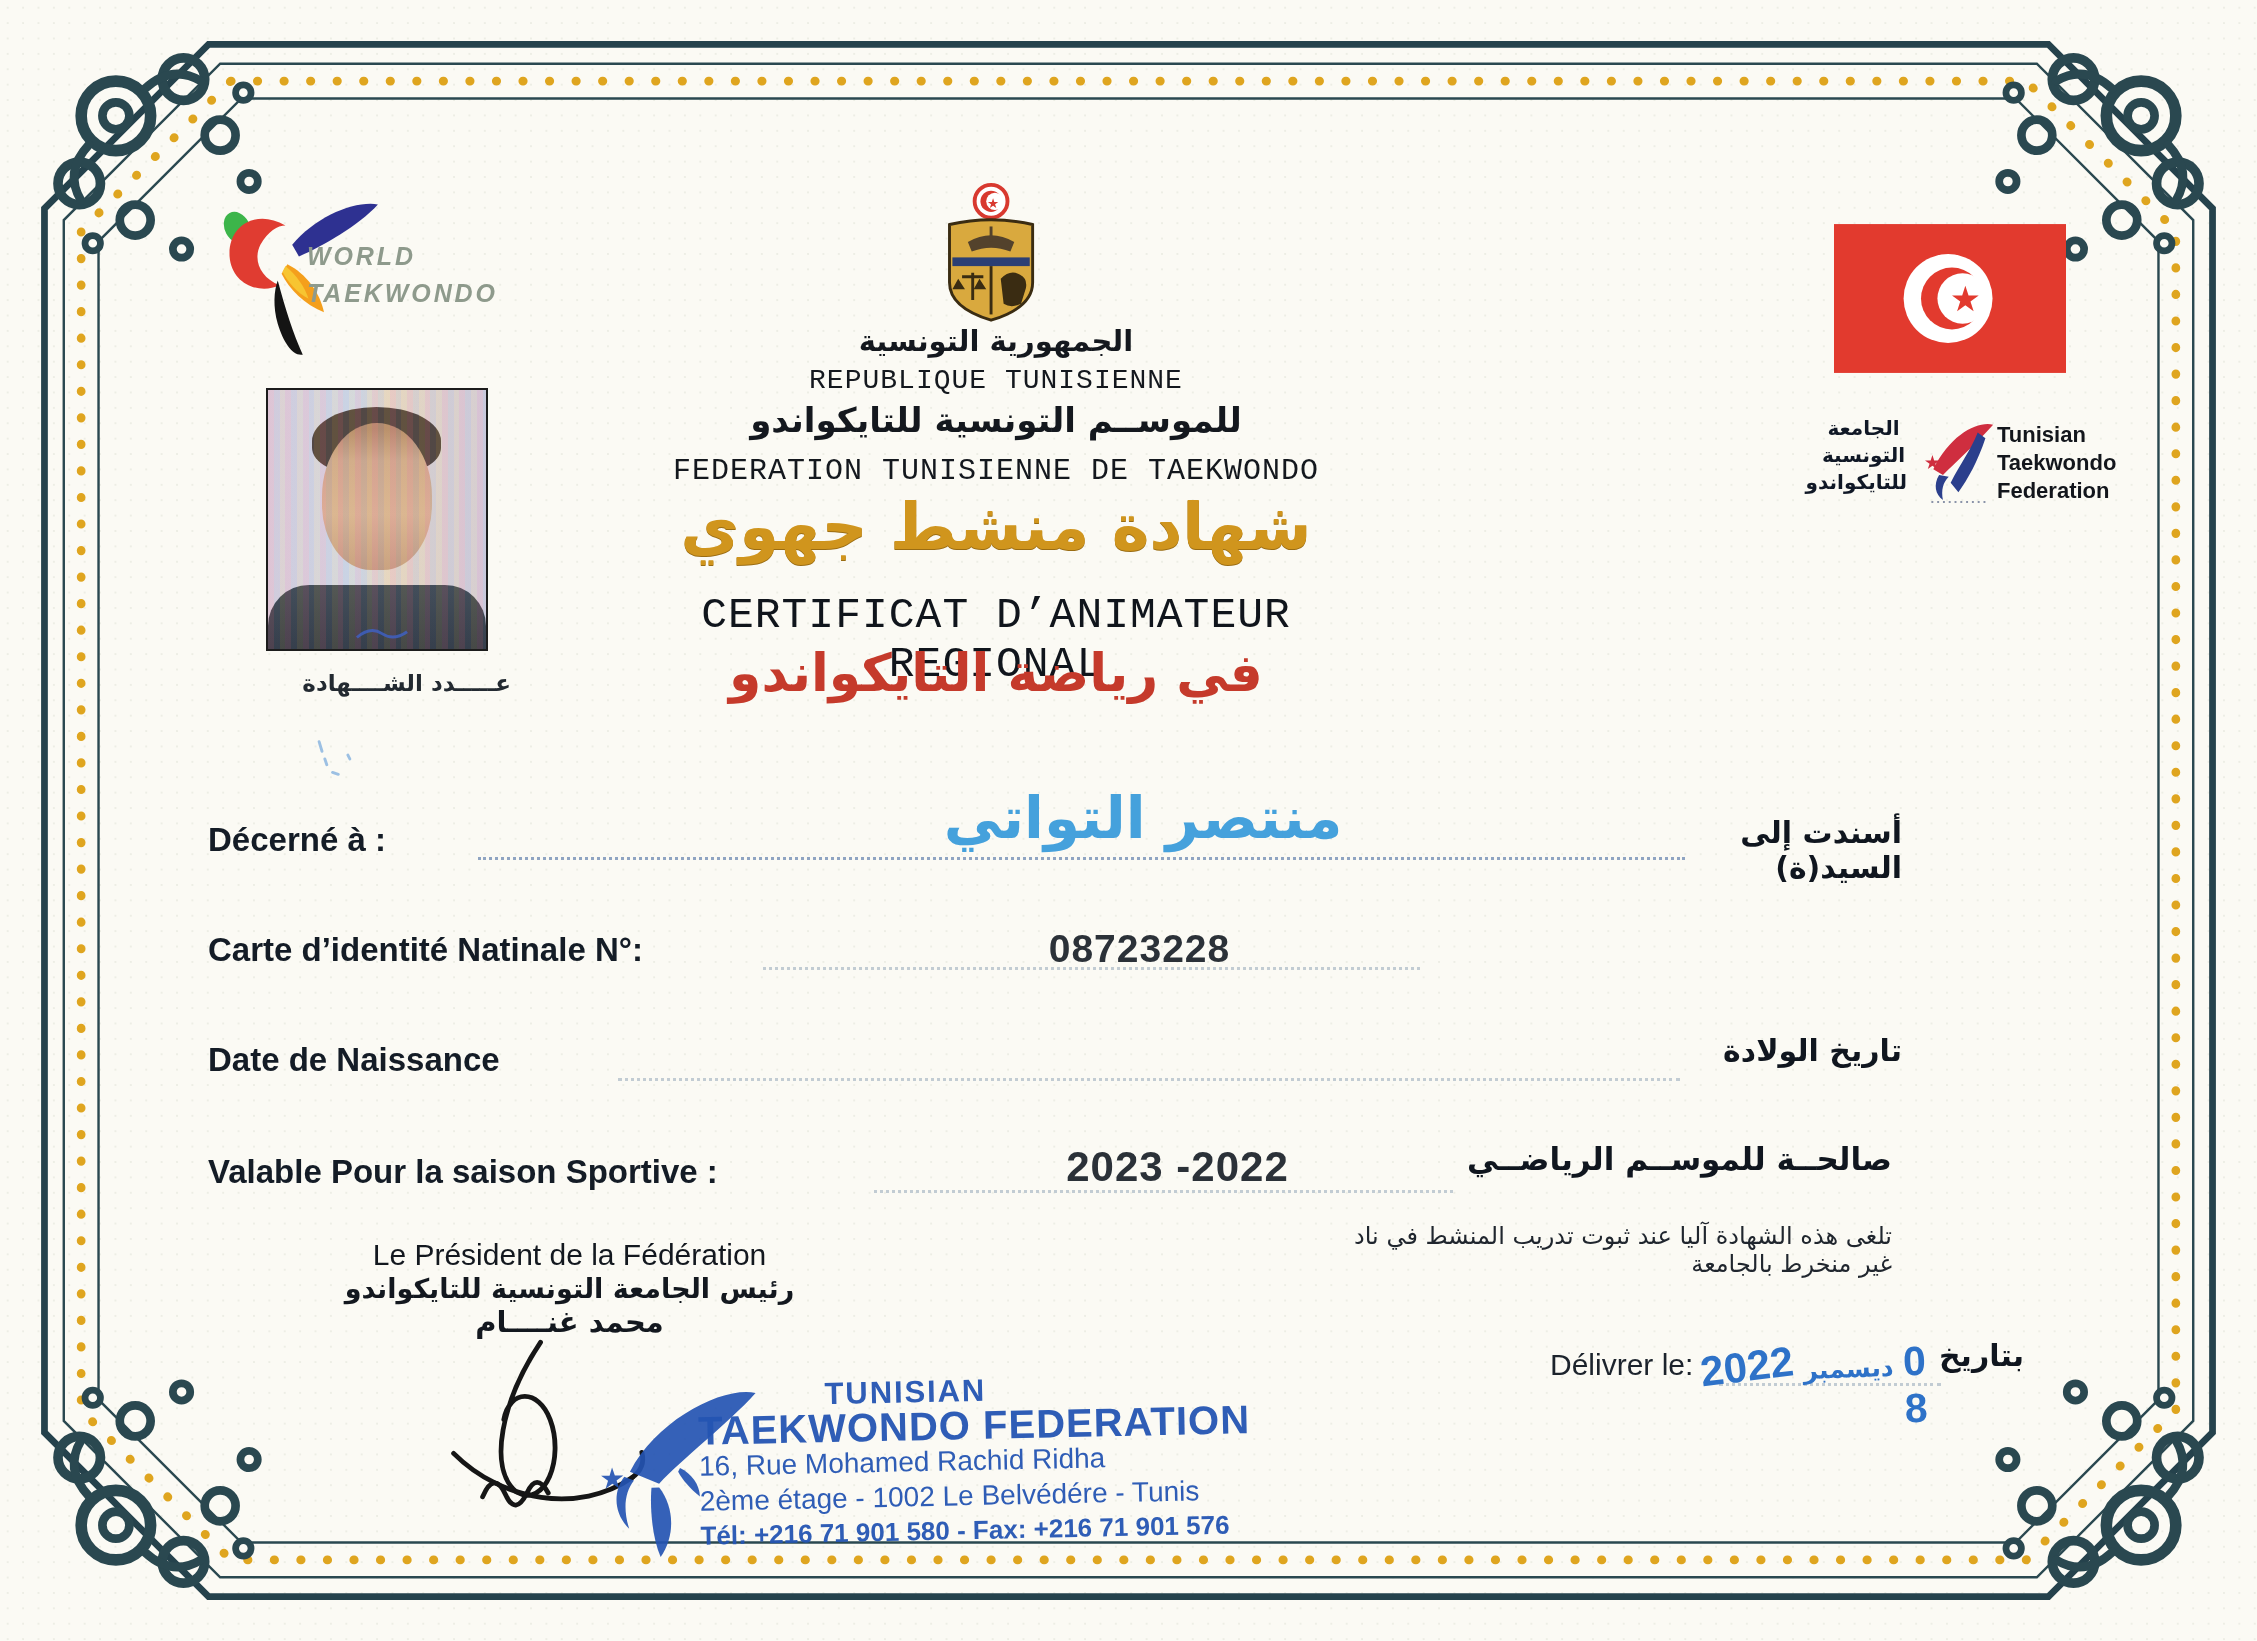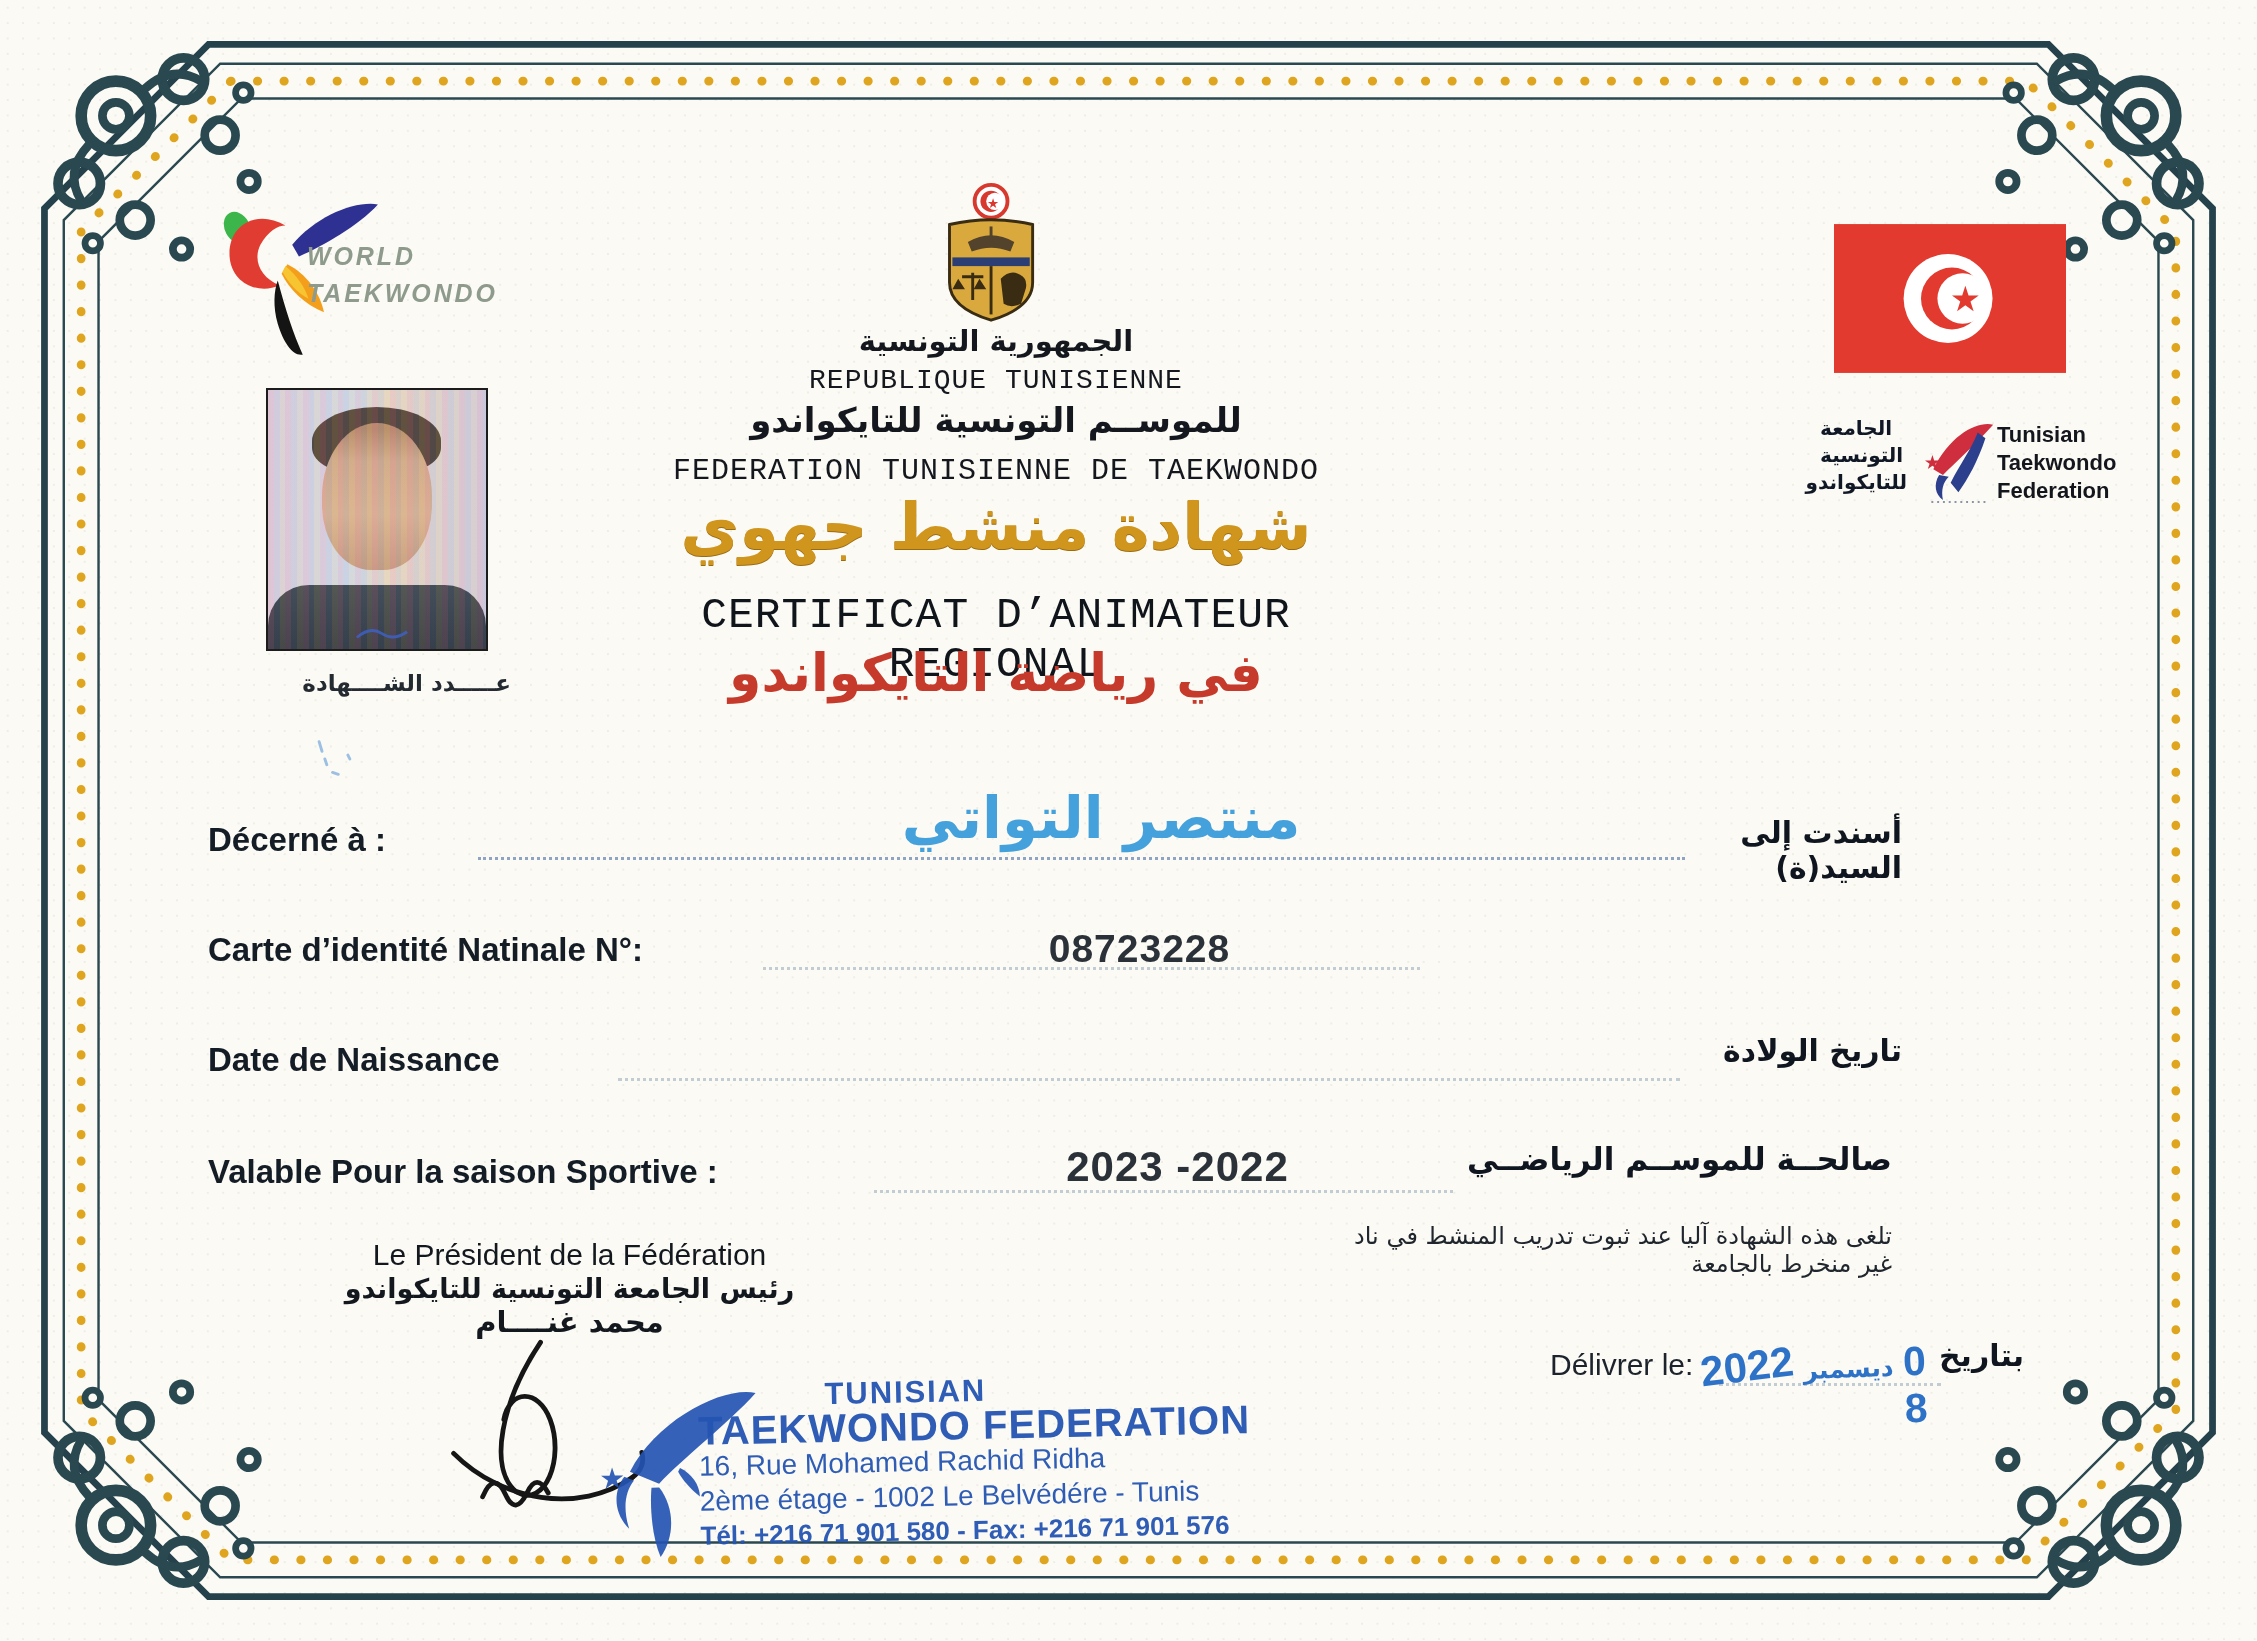--- a/index.html
+++ b/index.html
@@ -64,21 +64,21 @@
   
   .issued-label{left:1550px;top:1348px;font-size:30px;color:#1c232c;}
   .issued-date{left:1701px;top:1340px;width:261px;display:flex;align-items:baseline;gap:9.7px;
                transform:rotate(-2deg);color:#2e72c8;font-weight:bold;}
   .issued-date .yr{font-size:42px;transform:rotate(-5deg);display:inline-block;}
   .issued-date .mo{font-size:25px;}
   .issued-date .dy{font-size:41px;letter-spacing:3.9px;}
   .issued-ar{left:1939px;top:1338px;font-size:30px;font-weight:bold;color:#10161f;}
 
   
-  .ttf-ar{left:1820px;top:415px;width:87px;text-align:left;font-size:20px;font-weight:bold;
+  .ttf-ar{left:1820px;top:415px;width:87px;text-align:center;font-size:20px;font-weight:bold;
           line-height:27px;color:#101826;}
   .ttf-en{left:1997px;top:421px;width:116px;font-size:22px;font-weight:bold;line-height:28px;color:#13161c;}
 </style>
 </head>
 <body>
 
 <div class="cert">
 
   <svg class="abs" width="2257" height="1641" viewBox="0 0 2338 1700" style="left:0;top:0;">
     <defs>
@@ -180,21 +180,21 @@
   <div class="abs hdr republic-ar arabic" dir="rtl">الجمهورية التونسية</div>
   <div class="abs hdr republic-fr serif">REPUBLIQUE TUNISIENNE</div>
   <div class="abs hdr federation-ar arabic" dir="rtl">للموســم التونسية للتايكواندو</div>
   <div class="abs hdr federation-fr serif">FEDERATION TUNISIENNE DE TAEKWONDO</div>
   <div class="abs hdr title-ar arabic" dir="rtl">شهادة منشط جهوي</div>
   <div class="abs hdr title-fr serif">CERTIFICAT D’ANIMATEUR REGIONAL</div>
   <div class="abs hdr subtitle-ar arabic" dir="rtl">في رياضة التايكواندو</div>
 
   <div class="abs flabel" style="left:208px;top:821px;">Décerné à  :</div>
   <div class="abs dotline blue" style="left:478px;top:828px;width:1207px;"></div>
-  <div class="abs name-value arabic" dir="rtl" style="left:850px;top:784px;width:502px;">منتصر التواتي</div>
+  <div class="abs name-value arabic" dir="rtl" style="left:892px;top:784px;width:502px;">منتصر التواتي</div>
   <div class="abs falabel arabic" dir="rtl" style="left:1641px;top:815px;width:261px;">أسندت إلى السيد(ة)</div>
 
   <div class="abs flabel" style="left:208px;top:931px;">Carte d’identité Natinale N°:</div>
   <div class="abs dotline" style="left:763px;top:938px;width:657px;"></div>
   <div class="abs num-value" style="left:985px;top:927px;width:309px;">08723228</div>
 
   <div class="abs flabel" style="left:208px;top:1041px;">Date de Naissance</div>
   <div class="abs dotline" style="left:618px;top:1049px;width:1062px;"></div>
   <div class="abs falabel arabic" dir="rtl" style="left:1680px;top:1033px;width:222px;">تاريخ الولادة</div>
 

